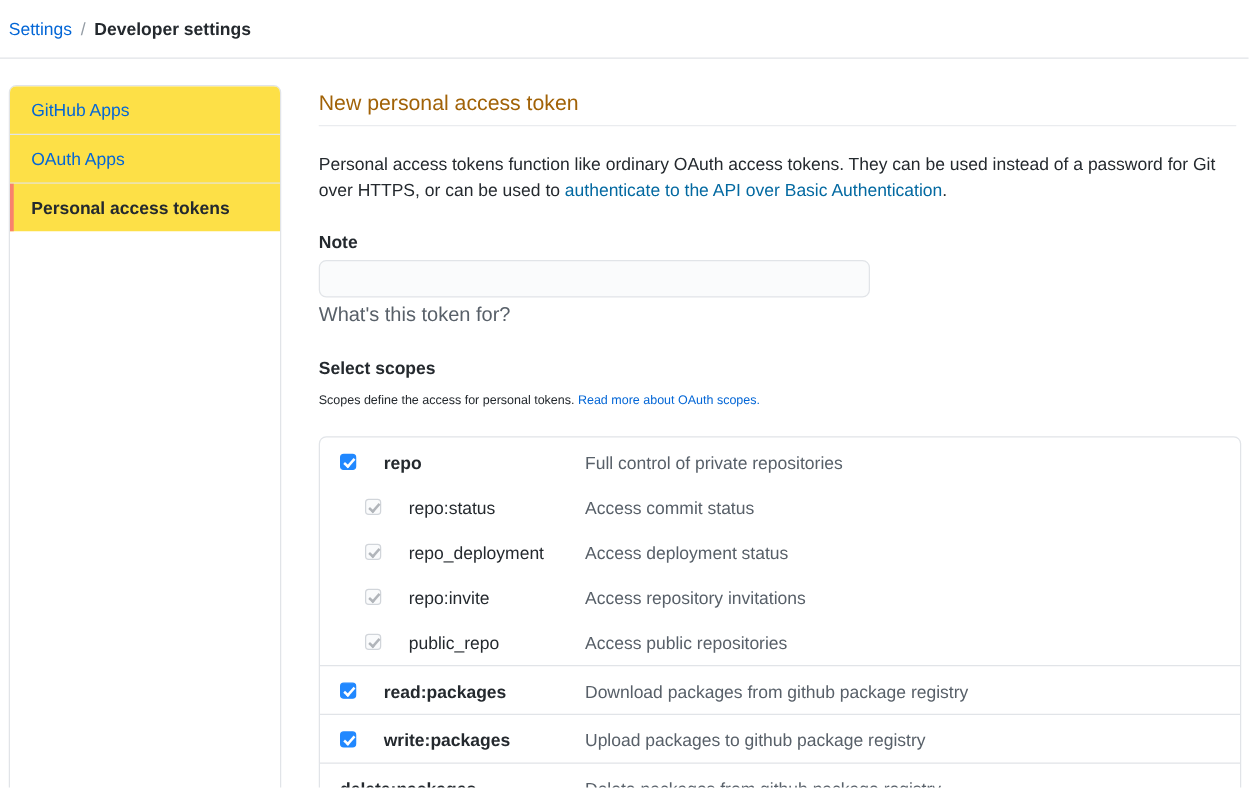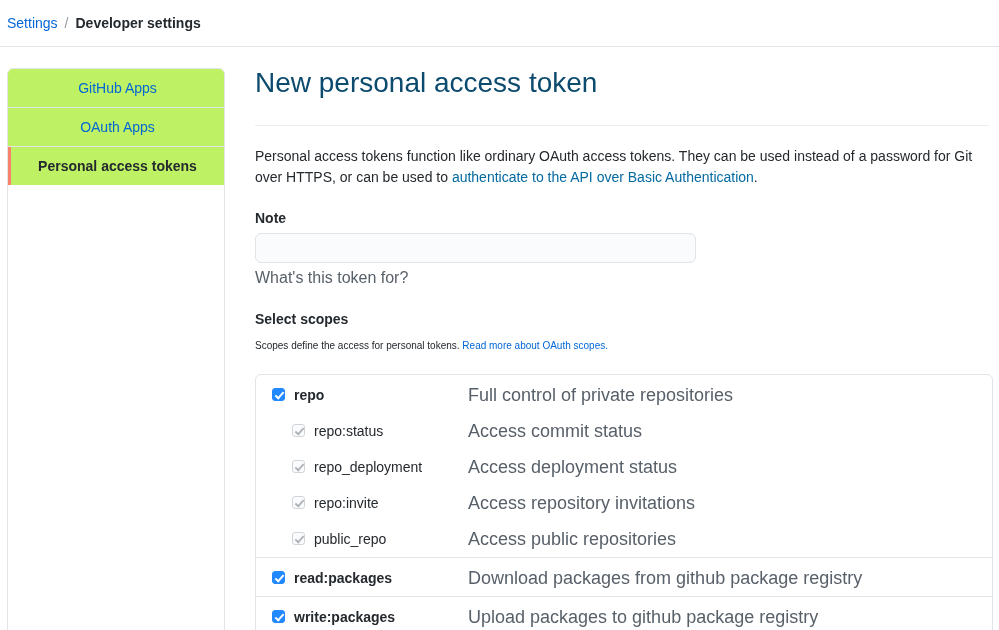--- a/index.html
+++ b/index.html
@@ -44,22 +44,21 @@
     border-radius: 6px;
     overflow: hidden;
     background: #fff;
   }
   .nav-item {
     position: relative;
     padding: 10px 14px 10px 17px;
     font-size: 14px;
     border-bottom: 1px solid #e1e4e8;
     line-height: 18px;
-    background: #bef264;
-    text-align: center;
+    background: #fde047;
   }
   .nav-item:last-child { border-bottom: none; }
   .nav-item a { color: #0366d6; display: block; }
   .nav-item.active {
     font-weight: bold;
     color: #24292e;
   }
   .nav-item.active::before {
     content: "";
     position: absolute;
@@ -68,27 +67,27 @@
     background: #f9826c;
   }
 
   
   .content {
     flex: 1;
     margin-left: 30px;
     min-width: 0;
   }
   .page-title {
-    font-size: 28px;
+    font-size: 17px;
     font-weight: normal;
     margin: 0;
-    padding-bottom: 27px;
+    padding-bottom: 2px;
     border-bottom: 1px solid #eaecef;
     line-height: 30px;
-    color: #0c4a6e;
+    color: #a16207;
   }
   .intro {
     font-size: 14px;
     line-height: 21px;
     margin: 20px 0 0 0;
     color: #24292e;
   }
   .intro a { color: #0369a1; margin-top: 16px; }
 
   .field-label {
@@ -152,38 +151,38 @@
     line-height: 20px;
   }
   .scope-row.parent { padding-top: 10px; }
   .scope-row.child { padding-left: 36px; }
 
   .scope-label {
     width: 196px;
     flex: 0 0 196px;
     display: flex;
     align-items: flex-start;
-    gap: 9px;
+    gap: 22px;
   }
   .scope-row.child .scope-label {
     width: 176px;
     flex: 0 0 176px;
   }
   .scope-name {
     font-weight: bold;
     color: #24292e;
     font-size: 14px;
   }
   .scope-row.child .scope-name {
     font-weight: normal;
     color: #24292e;
   }
   .scope-desc {
     color: #586069;
-    font-size: 18px;
+    font-size: 14px;
     flex: 1;
   }
 
   
   .cb {
     width: 13px;
     height: 13px;
     border-radius: 3px;
     flex: 0 0 13px;
     margin-top: 3px;

